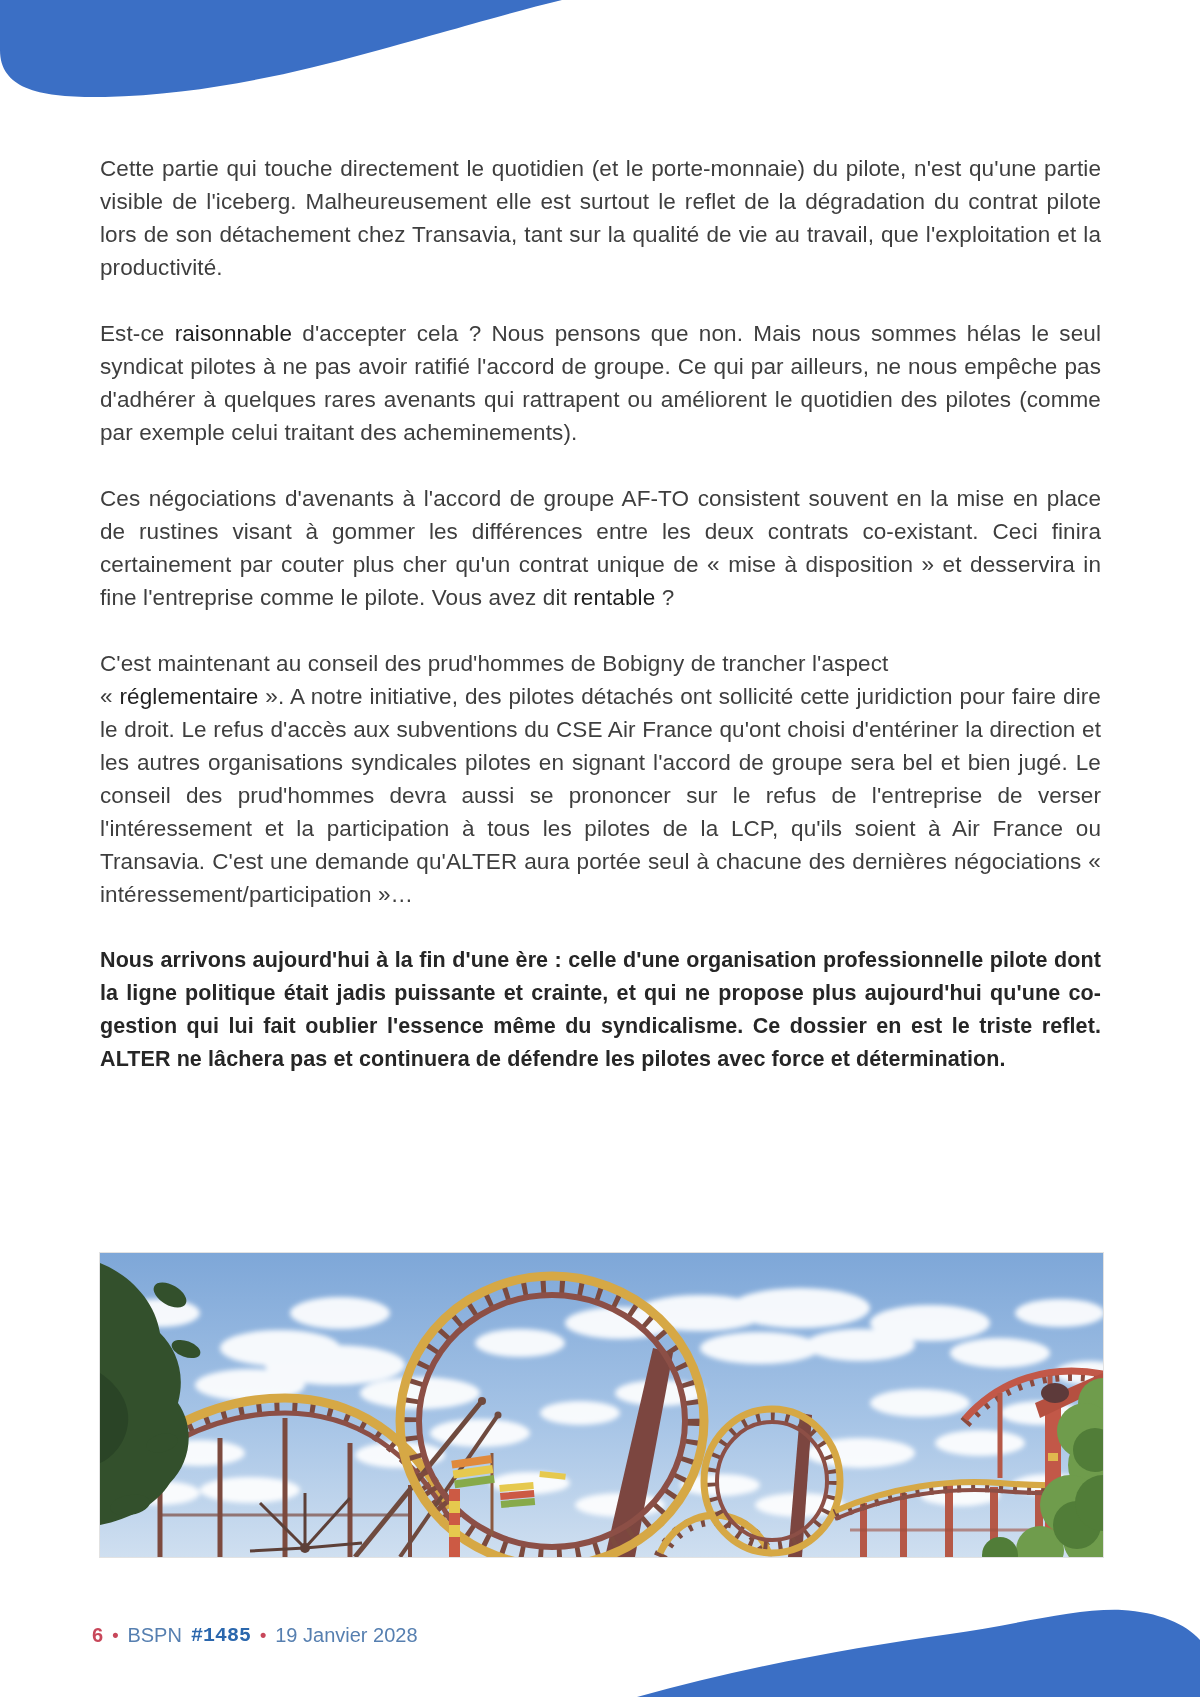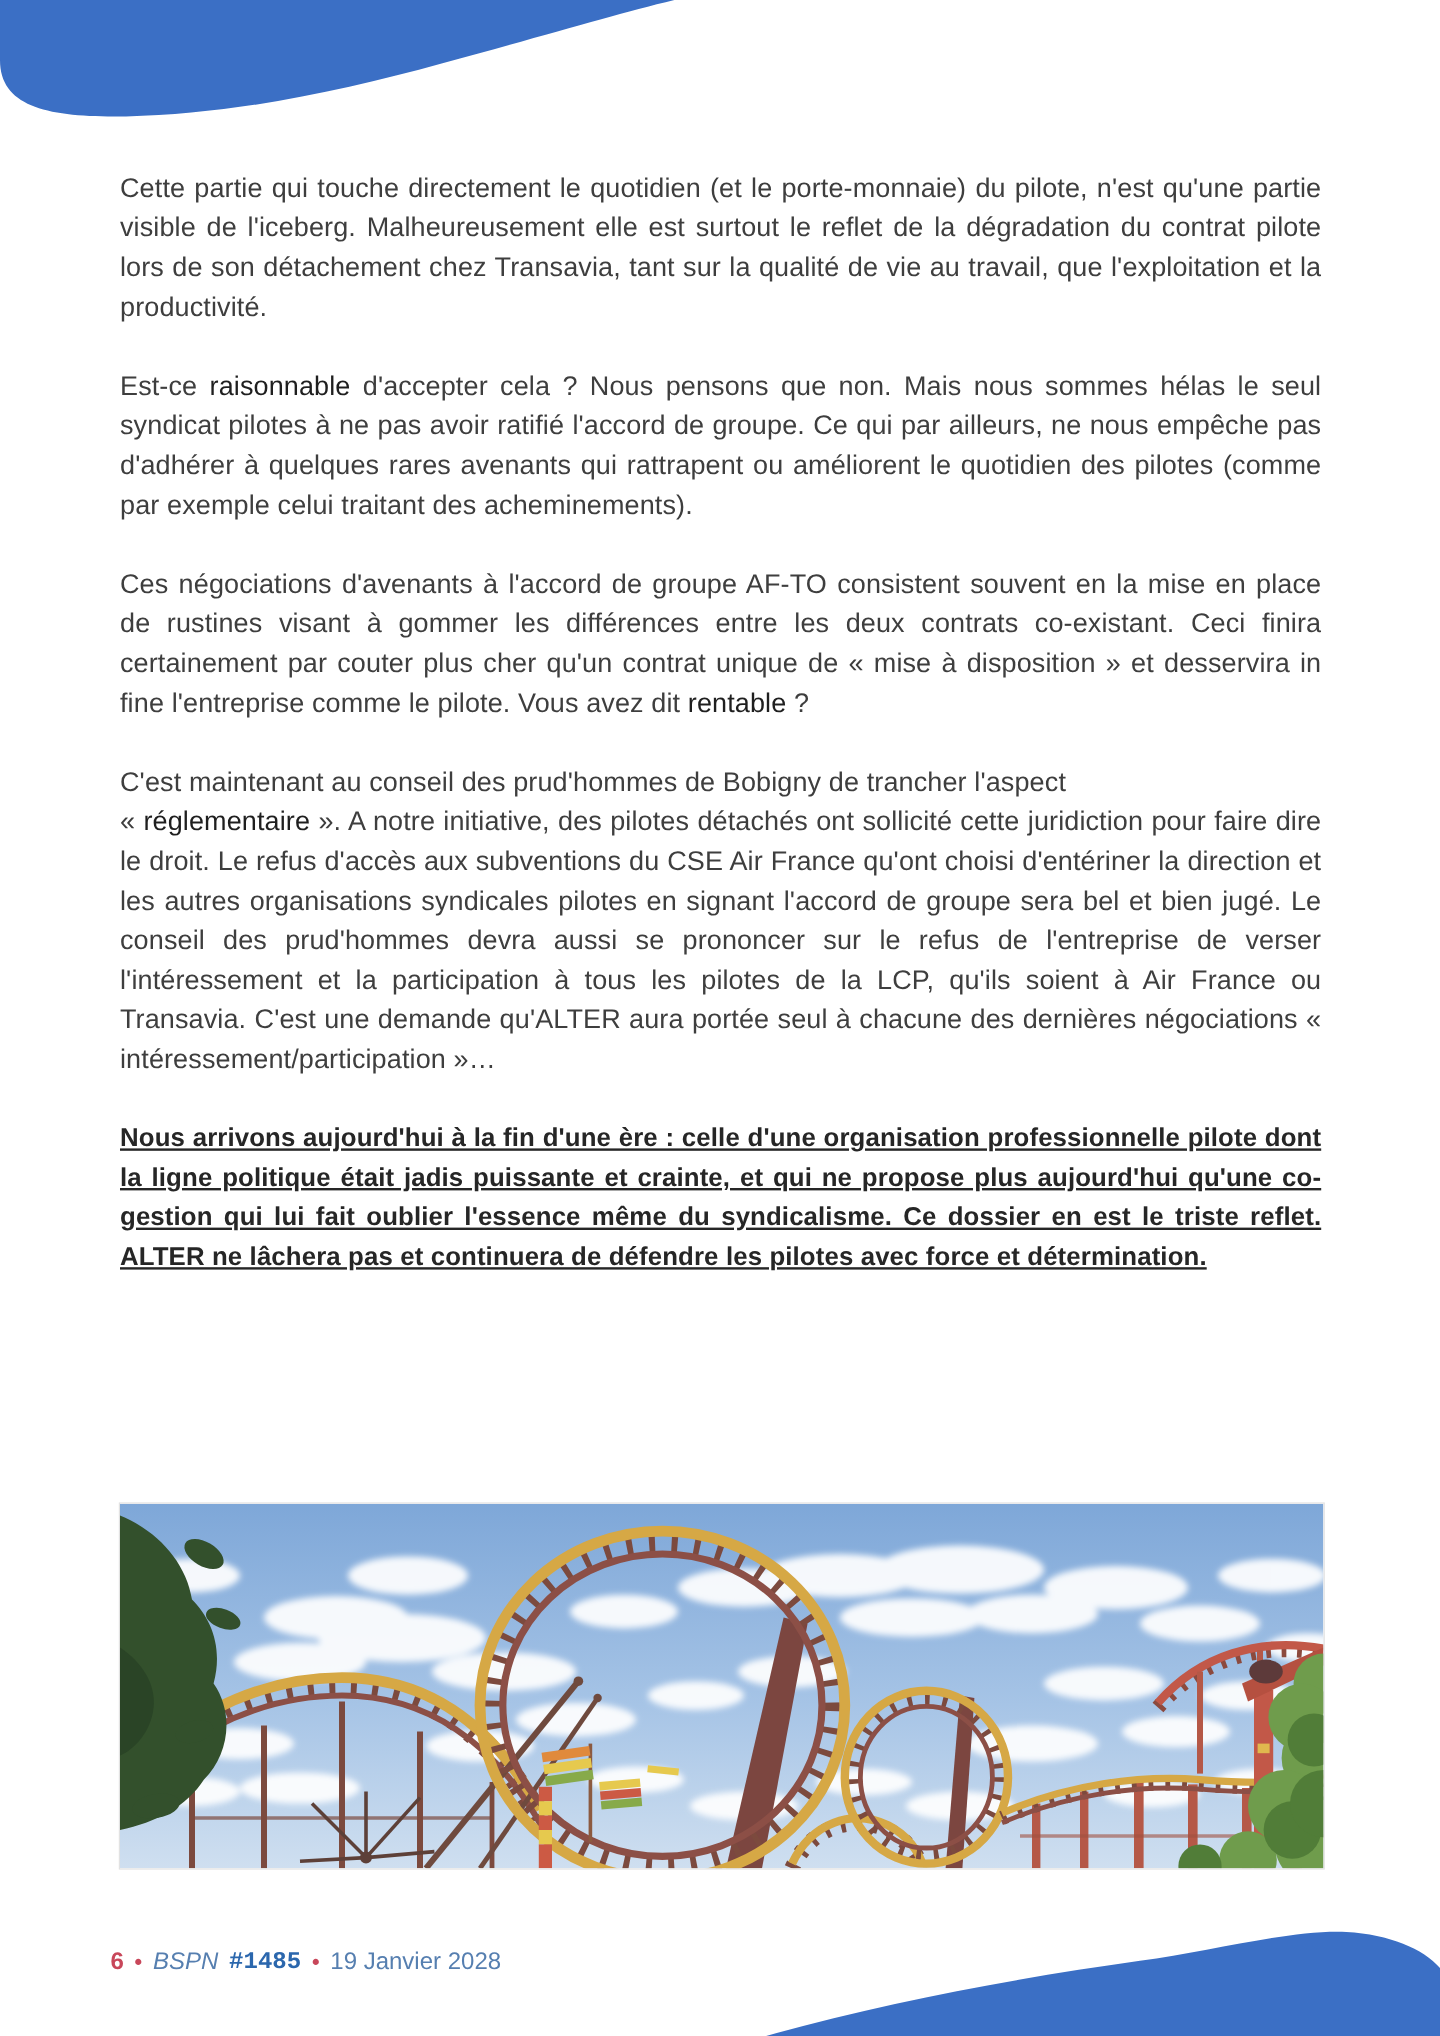--- a/index.html
+++ b/index.html
@@ -11,37 +11,37 @@
     --footer-blue-dark:#2b67ad;
   }
   html,body{margin:0;padding:0;}
   body{
     width:1200px;height:1697px;position:relative;background:#ffffff;
     font-family:"Liberation Sans",sans-serif;overflow:hidden;
   }
   .swoosh-layer{position:absolute;left:0;top:0;width:1200px;height:1697px;pointer-events:none;}
   #article{position:absolute;left:100px;top:140px;width:1001px;}
   .para{
-    margin:0 0 33px 0;font-size:22.5px;line-height:33px;color:var(--text);
+    margin:12px 0 33px 0;font-size:22.5px;line-height:33px;color:var(--text);
     text-align:justify;letter-spacing:.1px;
   }
   .seg-bold{font-weight:400;color:var(--text-bold);}
-  .para-bold{font-weight:700;color:#262626;font-size:21.5px;text-decoration:underline;}
+  .para-bold{font-weight:700;color:#262626;font-size:21.5px;}
   figure.photo{
     position:absolute;left:100px;top:1253px;width:1003px;height:304px;margin:0;
     outline:1px solid #e2e2e2;overflow:hidden;
   }
   footer{
     position:absolute;left:92px;top:1620px;height:30px;
     display:flex;align-items:center;gap:9px;
     font-size:20px;color:var(--footer-blue);
   }
   .pg-num{color:var(--footer-red);font-weight:700;}
   .dot{color:var(--footer-red);font-size:18px;font-weight:700;}
-  .bulletin{color:var(--footer-blue);font-style:italic;}
+  .bulletin{color:var(--footer-blue);}
   .issue{color:var(--footer-blue-dark);font-weight:700;font-family:Liberation Mono, monospace;}
   .f-date{color:var(--footer-blue);}
 </style>
 </head>
 <body>
 
 <svg class="swoosh-layer" viewBox="0 0 1200 1697" preserveAspectRatio="none" aria-hidden="true">
   <path d="M0,0 L562,0 C512,12 460,28 368,53 C285,76 195,95 105,97 C42,98 0,90 0,50 Z" fill="var(--accent)"></path>
   <path d="M637,1697 C740,1668 850,1648 950,1634 C1010,1626 1075,1608 1122,1610 C1158,1612 1186,1624 1200,1640 L1200,1697 Z" fill="var(--accent)"></path>
 </svg>

